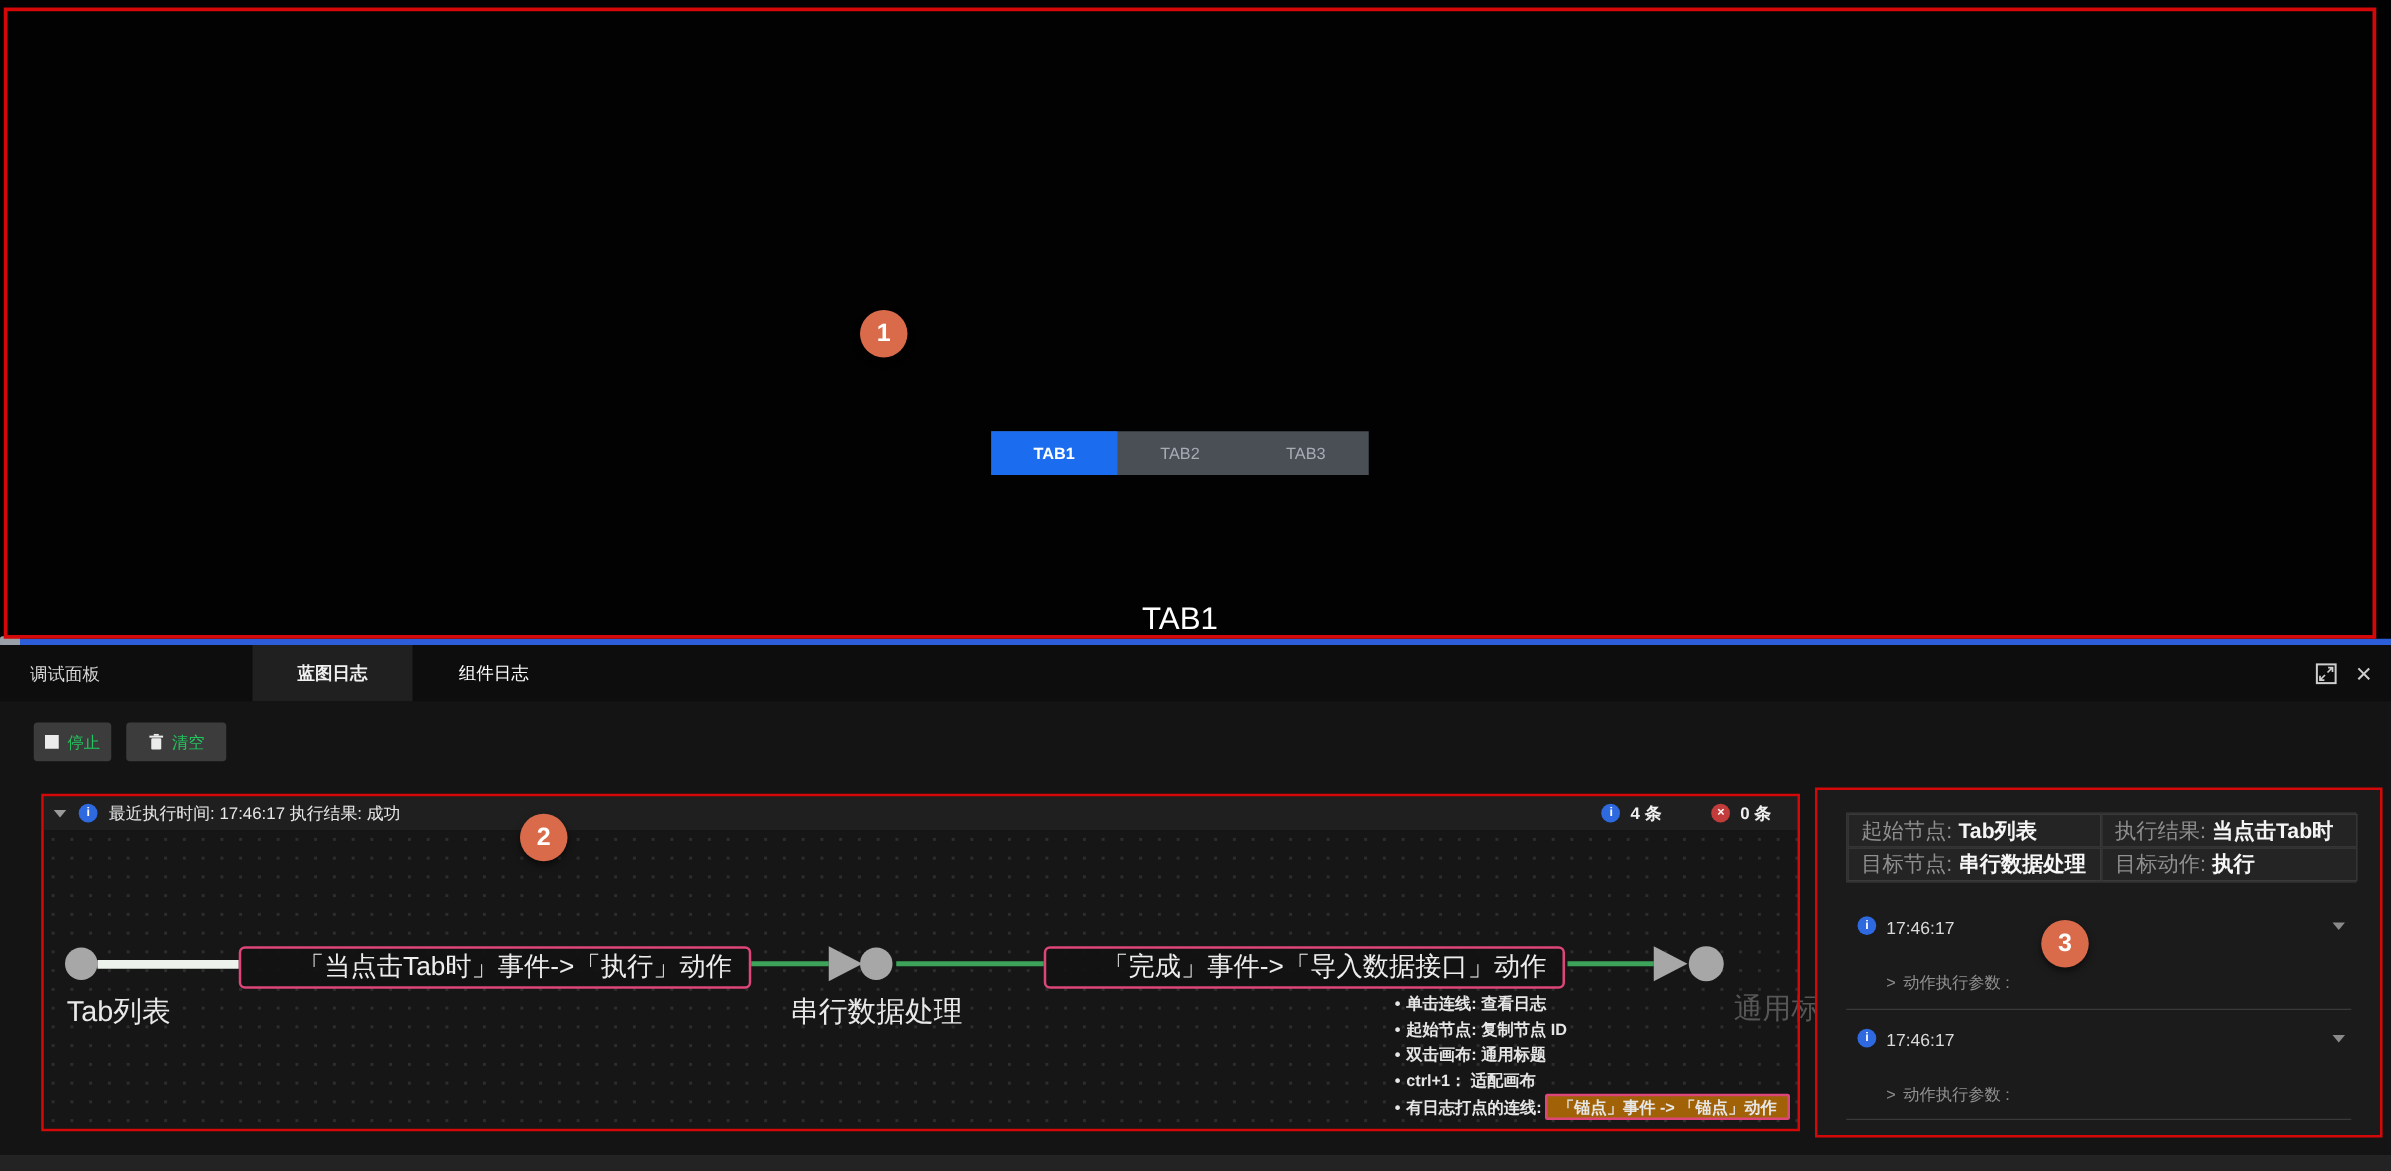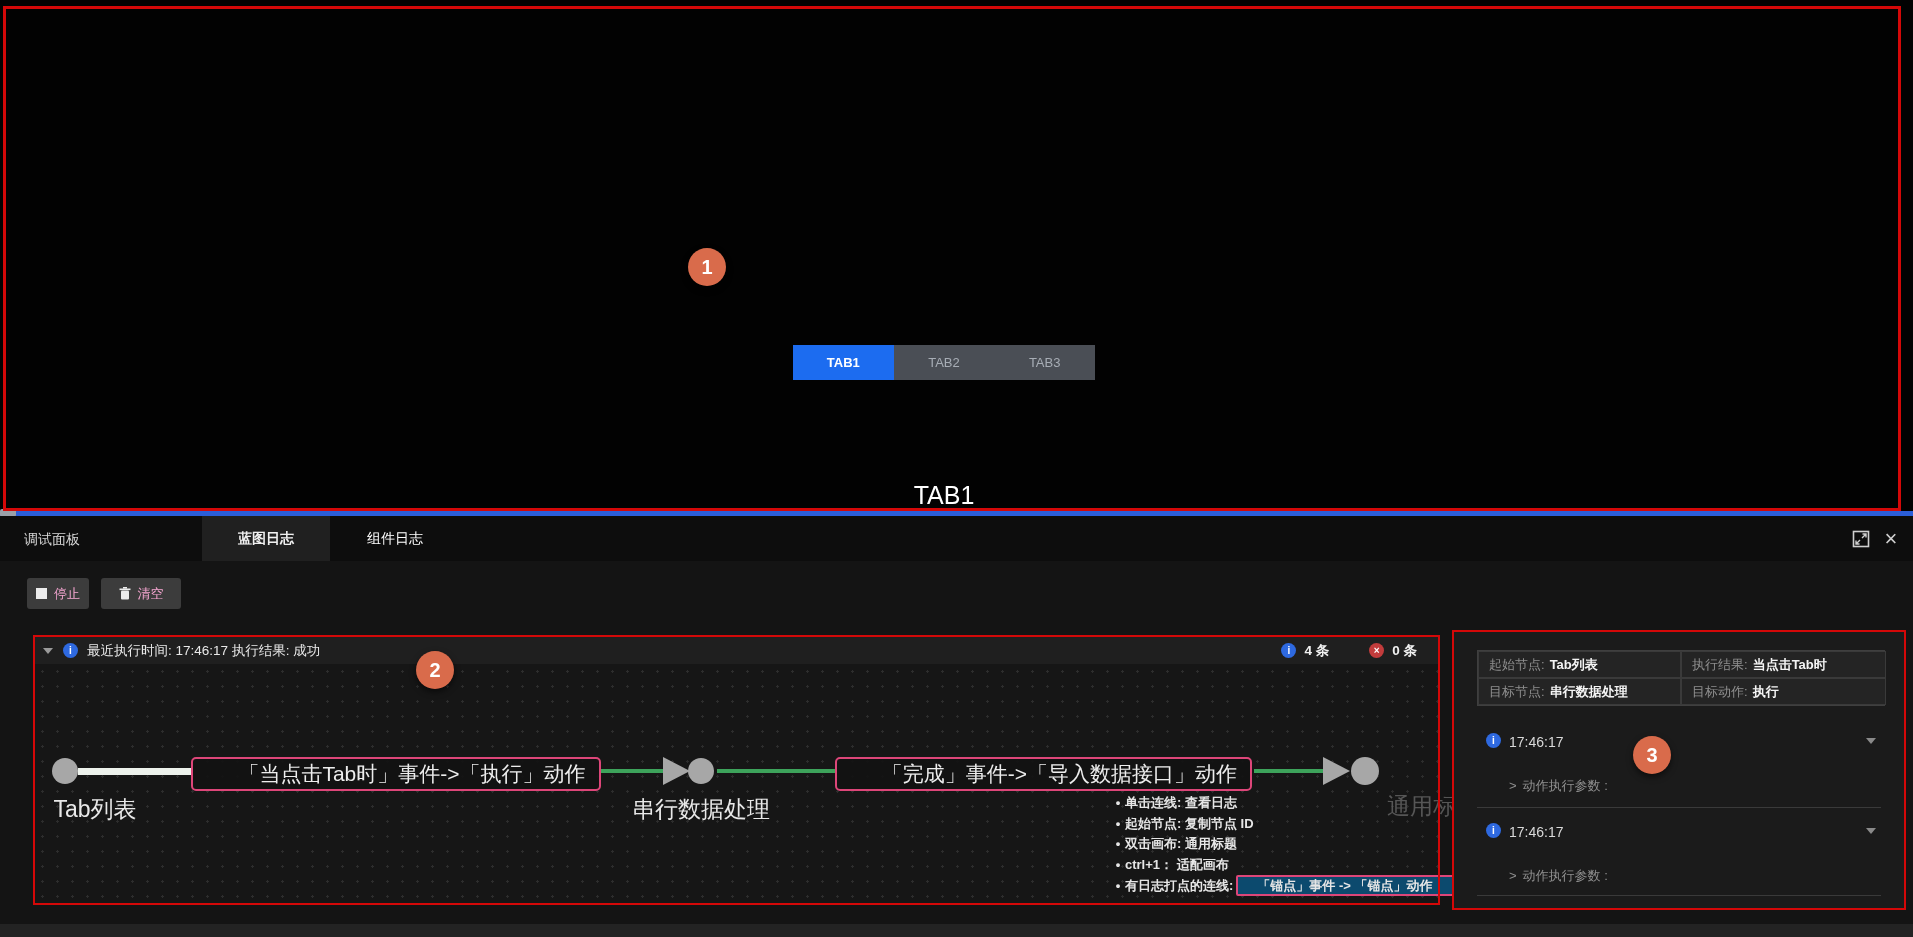--- a/index.html
+++ b/index.html
@@ -22,21 +22,21 @@
   .panel { position:absolute; left:0; top:516px; width:1913px; height:408px; background:#141414; }
   .panel-header { position:absolute; left:0; top:0; width:100%; height:45px; background:#0d0d0d; }
   .panel-title { position:absolute; left:24px; top:15px; font-size:14px; color:#d8d8d8; }
   .panel-tab-active { position:absolute; left:202px; top:0; width:128px; height:45px; background:#202020; display:flex; align-items:center; justify-content:center; font-size:14px; font-weight:600; color:#f0f0f0; cursor:pointer; }
   .panel-tab { position:absolute; left:345px; top:0; width:100px; height:45px; display:flex; align-items:center; justify-content:center; font-size:14px; color:#ffffff; cursor:pointer; }
   .hdr-icon { position:absolute; top:13px; width:20px; height:20px; display:flex; align-items:center; justify-content:center; color:#cfcfcf; cursor:pointer; }
   .icon-expand { right:42px; }
   .icon-close  { right:12px; font-size:22px; line-height:20px; }
 
   
-  .btn { position:absolute; top:62px; height:31px; background:#3c3c3c; border-radius:3px; display:flex; align-items:center; justify-content:center; gap:7px; font-size:13px; color:#f9a8d4; cursor:pointer; }
+  .btn { position:absolute; top:62px; height:31px; background:#3c3c3c; border-radius:3px; display:flex; align-items:center; justify-content:center; gap:7px; font-size:13px; color:#22c55e; cursor:pointer; }
   .btn-stop { left:27px; width:62px; }
   .btn-clear { left:101px; width:80px; }
   .sq-icon { width:11px; height:11px; background:#ececec; }
 
   
   .log-card { position:absolute; left:35px; top:121px; width:1404px; height:266px; background:#171717; }
   .log-strip { position:absolute; left:0; top:0; width:100%; height:27px; background:#1f1f1f; display:flex; align-items:center; }
   .caret-down { width:0; height:0; border-left:5px solid transparent; border-right:5px solid transparent; border-top:6px solid #9a9a9a; margin-left:8px; cursor:pointer; }
   .dot-ico { width:15px; height:15px; border-radius:50%; display:flex; align-items:center; justify-content:center; color:#fff; font-size:10px; font-weight:bold; font-style:normal; flex:0 0 auto; }
   .ico-info { background:#2e69e0; }
@@ -57,26 +57,26 @@
   .edge-green { background:#3da35b; }
   .tri-right { width:0; height:0; border-top:14px solid transparent; border-bottom:14px solid transparent; border-left:27px solid #a7a7a7; }
   .edge-label { height:34px; line-height:30px; border:2px solid #dd4679; border-radius:5px; background:rgba(18,18,18,.92);
     color:#ededed; font-size:21px; text-align:center; white-space:nowrap; overflow:hidden; cursor:pointer;padding-left:32px; }
   .node-label { font-size:23px; color:#e9e9e9; text-align:center; white-space:nowrap; }
   .node-label.dim { color:#565656; }
 
   .legend { position:absolute; left:1076px; top:156px; width:345px; font-size:13px; font-weight:600; color:#e6e6e6; line-height:20.5px; }
   .legend-row { white-space:nowrap; }
   .legend-bullet { display:inline-block; width:14px; text-align:center; }
-  .legend-box { display:inline-block; border:2px solid #dd4679; border-radius:2px; padding:0 19px; margin-left:3px; line-height:17px; background:#0c4a6e; }
+  .legend-box { display:inline-block; border:2px solid #dd4679; border-radius:2px; padding:0 8px; margin-left:3px; line-height:17px; background:#a16207; }
 
   
   .right-card { position:absolute; left:1452px; top:114px; width:454px; height:280px; background:#1b1b1b; }
   .detail-table { position:absolute; left:25px; top:20px; width:408px; display:grid; grid-template-columns:203px 205px; border:1px solid #3f3f3f; }
-  .cell { height:27px; background:#242424; border:1px solid #3a3a3a; display:flex; align-items:center; padding-left:10px; font-size:13px; white-space:nowrap; overflow:hidden; }
+  .cell { height:27px; background:#242424; border:1px solid #3a3a3a; display:flex; align-items:center; padding-left:10px; font-size:17px; white-space:nowrap; overflow:hidden; }
   .cell .lbl { color:#8f8f8f; }
   .cell .val { color:#f5f5f5; font-weight:600; margin-left:5px; }
 
   .entry-ico { position:absolute; left:34px; }
   .entry-time { position:absolute; left:57px; font-size:14px; color:#dadada; }
   .entry-caret { position:absolute; right:30px; width:0; height:0; border-left:5px solid transparent; border-right:5px solid transparent; border-top:6px solid #8a8a8a; cursor:pointer; }
   .entry-params { position:absolute; left:57px; font-size:13px; color:#8f8f8f; cursor:pointer; }
   .entry-params .chev { display:inline-block; margin-right:6px; color:#8f8f8f; }
   .entry-divider { position:absolute; left:25px; width:404px; border-top:1px solid #3a3a3a; }
 

